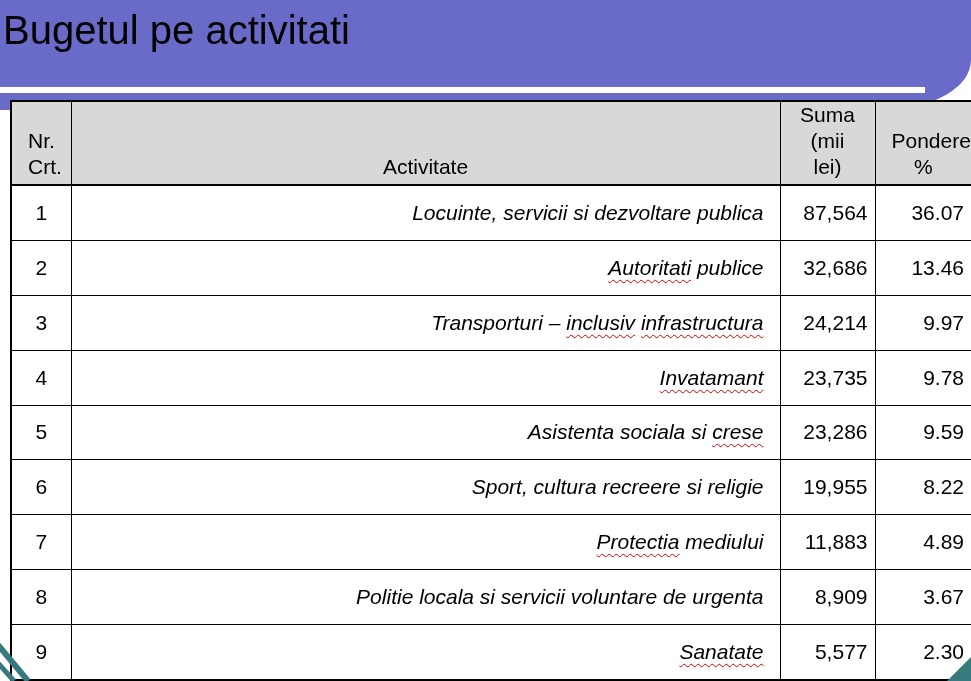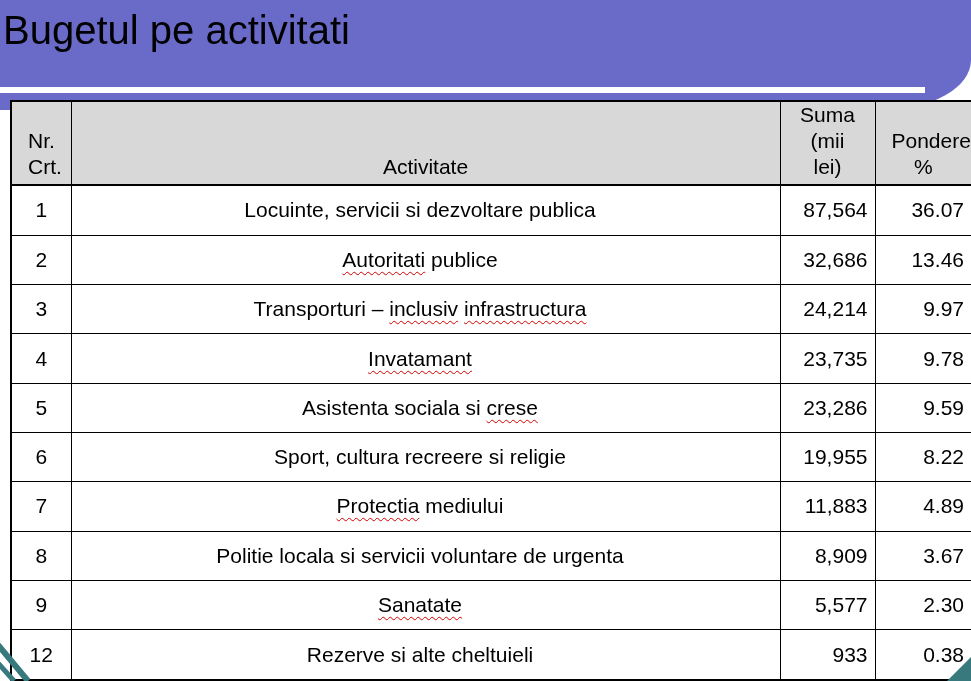--- a/index.html
+++ b/index.html
@@ -28,21 +28,21 @@
   }
   th,td{border:1px solid #000;font-size:21px;padding:0 16px;overflow:hidden;}
   thead th{
     background:var(--header-gray);
     font-weight:400;text-align:center;vertical-align:bottom;
     white-space:pre-line;line-height:26px;padding-bottom:4px;height:65px;
     border-bottom:2px solid #000;
   }
   tbody td{vertical-align:middle;}
   .c-nr{text-align:center;}
-  .c-act{text-align:center;padding-left:5px;}
+  .c-act{text-align:right;padding-left:5px;font-style:italic;}
   .c-num{text-align:right;padding-right:7px;margin-top:40px;}
   .total-row .c-act,.total-row .c-suma{font-weight:bold;}
   .sq{
     text-decoration:underline;
     text-decoration-style:wavy;
     text-decoration-color:var(--squiggle-red);
     text-decoration-thickness:1px;
     text-underline-offset:4px;
     text-decoration-skip-ink:none;
   }
@@ -130,26 +130,20 @@
           <td class="c-act"><span>Politie locala si servicii voluntare de urgenta</span></td>
           <td class="c-num c-suma">8,909</td>
           <td class="c-num">3.67</td>
         </tr>
         <tr>
           <td class="c-nr">9</td>
           <td class="c-act"><span class="sq">Sanatate</span></td>
           <td class="c-num c-suma">5,577</td>
           <td class="c-num">2.30</td>
         </tr>
-        <tr>
-          <td class="c-nr">12</td>
-          <td class="c-act"><span>Rezerve si alte cheltuieli</span></td>
-          <td class="c-num c-suma">933</td>
-          <td class="c-num">0.38</td>
-        </tr>
       </tbody>
   </table>
 
   <svg class="corner-bl" width="34" height="48" viewBox="0 0 34 48">
     <path d="M-2 12 L28 48" stroke="#37797d" stroke-width="6" fill="none"></path>
     <path d="M-2 30 L14 48" stroke="#37797d" stroke-width="5" fill="none"></path>
   </svg>
   <div class="corner-br"></div>
 
 </div>

